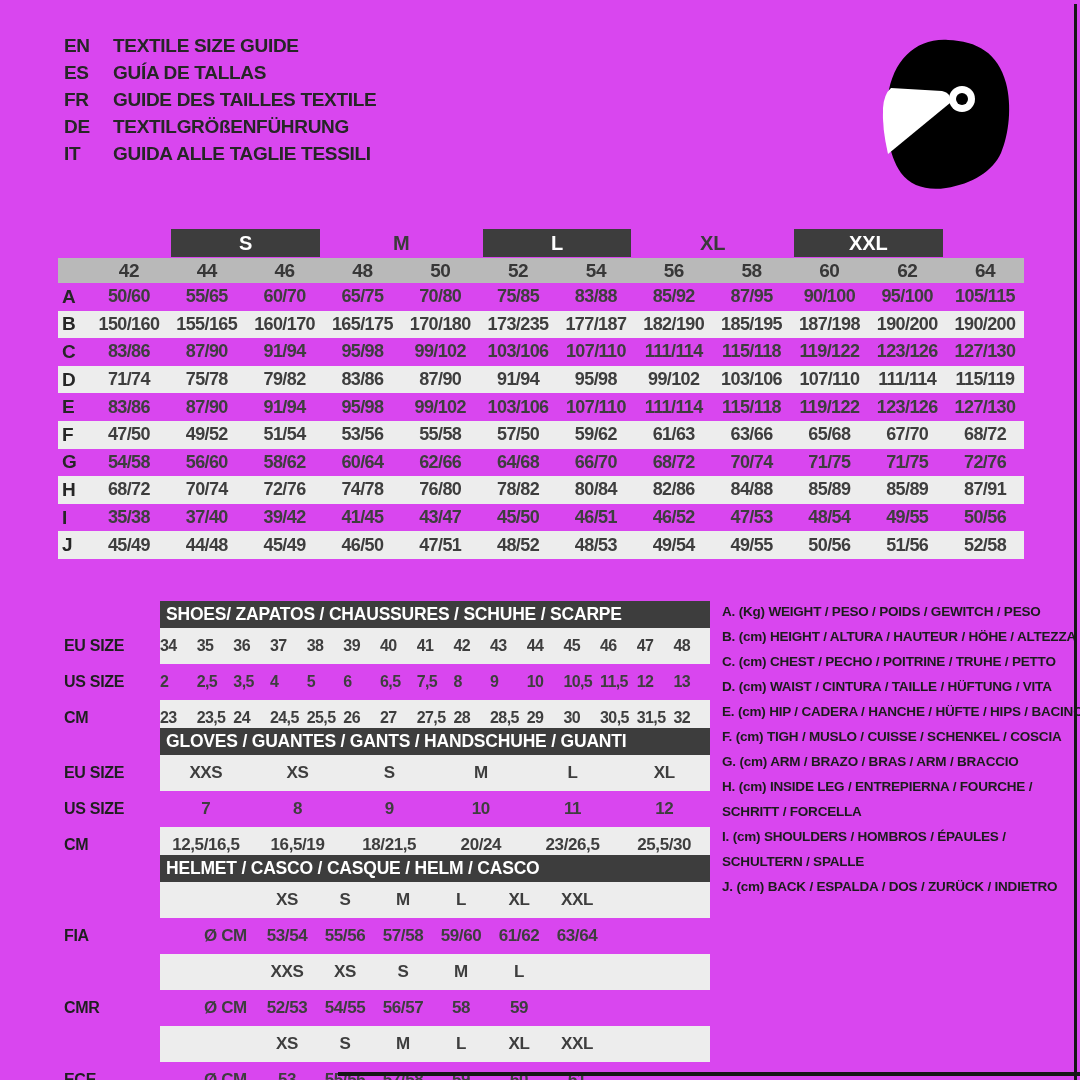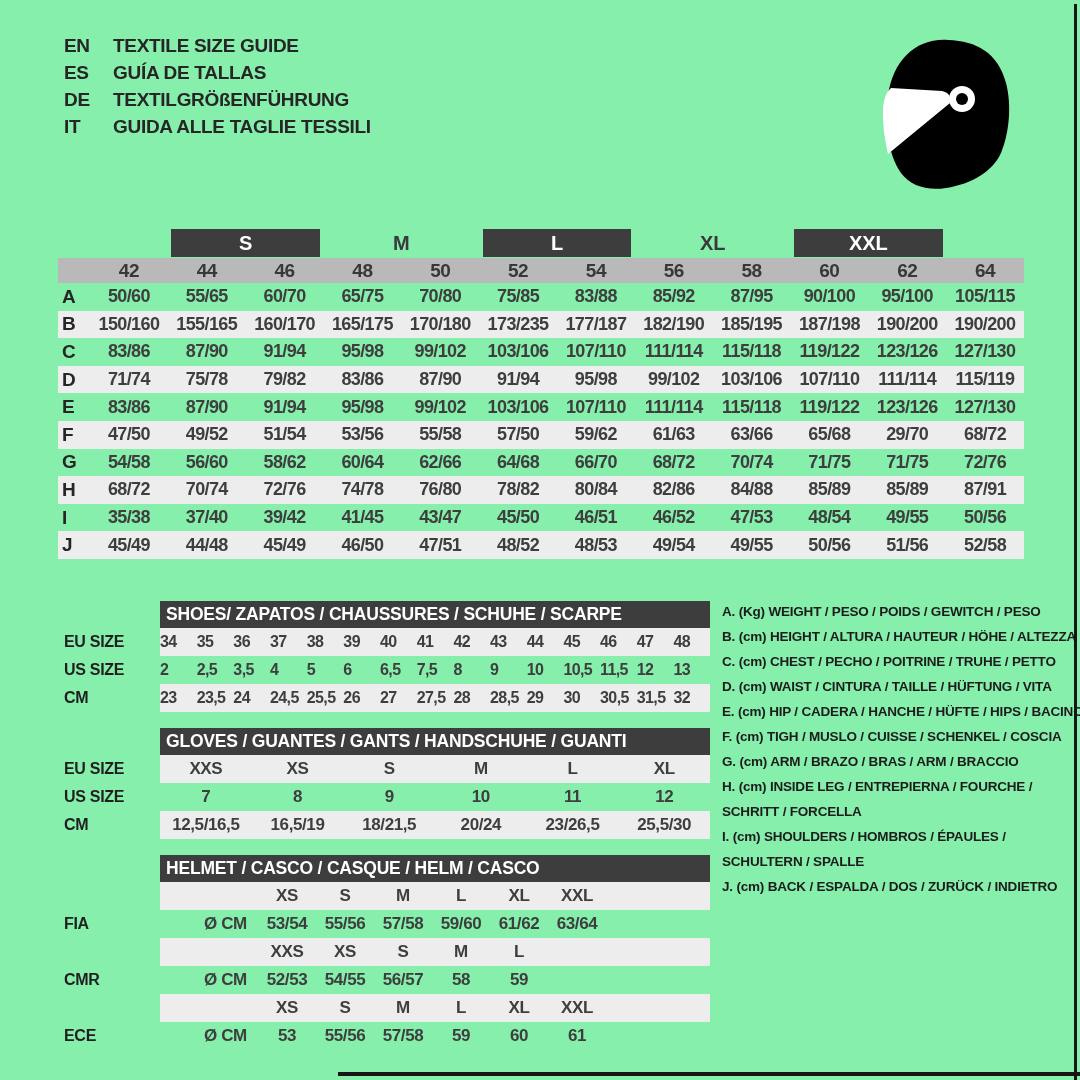--- a/index.html
+++ b/index.html
@@ -1,16 +1,16 @@
 <!DOCTYPE html>
 <html><head>
 <meta charset="utf-8">
 <style>
   html,body{margin:0;padding:0;background:#fff;}
-  #canvas{position:relative;width:1080px;height:1080px;background:#86efac;overflow:hidden;
+  #canvas{position:relative;width:1080px;height:1080px;background:#d946ef;overflow:hidden;
     font-family:"Liberation Sans","DejaVu Sans",sans-serif;font-weight:bold;color:#2e2e2e;}
 
   
   .lang-block{position:absolute;left:64px;top:32px;}
   .lang-row{display:flex;line-height:27px;font-size:19px;letter-spacing:-0.3px;color:#262626;}
   .lang-code{width:49px;flex:none;}
 
   
   .helmet-icon{position:absolute;left:880px;top:36px;width:138px;height:155px;}
 
@@ -25,21 +25,21 @@
   .t-row{display:flex;height:27.6px;align-items:center;}
   .t-row.alt{background:#ededed;}
   .mt-label{width:32px;flex:none;padding-left:4px;box-sizing:border-box;font-size:19px;color:#262626;}
   .t-cell{flex:1 1 0;text-align:center;font-size:18px;color:#3e3e3e;letter-spacing:-0.6px;}
 
   
   .section{position:absolute;left:58px;width:652px;}
   #shoes-section{top:601px;}
   #gloves-section{top:728px;}
   #helmet-section{top:855px;}
-  .sec-row{display:flex;height:28px;align-items:stretch;}
+  .sec-row{display:flex;height:36px;align-items:stretch;}
   .sec-row.header{height:27px;}
   .side-label{width:102px;flex:none;display:flex;align-items:center;font-size:16px;color:#1f1f1f;
     letter-spacing:-0.3px;padding-left:6px;box-sizing:border-box;}
   .sec-bar{flex:1;background:#3d3d3d;color:#ffffff;display:flex;align-items:center;
     padding-left:6px;font-size:17.5px;letter-spacing:-0.2px;}
   .strip{flex:1;display:flex;align-items:center;}
   .strip.gray{background:#ededed;}
   .cell-shoe{flex:1 1 0;text-align:left;font-size:16px;color:#3e3e3e;letter-spacing:-0.6px;}
   .cell-glove{flex:1 1 0;text-align:center;font-size:17px;color:#3e3e3e;letter-spacing:-0.4px;}
   .h-col0{width:62px;flex:none;font-size:17px;color:#3e3e3e;padding-left:8px;box-sizing:border-box;letter-spacing:-0.4px;margin-left:36px;}
@@ -60,20 +60,24 @@
 <div id="canvas">
 
   <div class="lang-block" id="lang-rows">
       <div class="lang-row">
         <span class="lang-code">EN</span>
         <span class="lang-title">TEXTILE SIZE GUIDE</span>
       </div>
       <div class="lang-row">
         <span class="lang-code">ES</span>
         <span class="lang-title">GUÍA DE TALLAS</span>
+      </div>
+      <div class="lang-row">
+        <span class="lang-code">FR</span>
+        <span class="lang-title">GUIDE DES TAILLES TEXTILE</span>
       </div>
       <div class="lang-row">
         <span class="lang-code">DE</span>
         <span class="lang-title">TEXTILGRÖßENFÜHRUNG</span>
       </div>
       <div class="lang-row">
         <span class="lang-code">IT</span>
         <span class="lang-title">GUIDA ALLE TAGLIE TESSILI</span>
       </div>
     </div>
@@ -202,21 +206,21 @@
           <div class="t-cell">47/50</div>
           <div class="t-cell">49/52</div>
           <div class="t-cell">51/54</div>
           <div class="t-cell">53/56</div>
           <div class="t-cell">55/58</div>
           <div class="t-cell">57/50</div>
           <div class="t-cell">59/62</div>
           <div class="t-cell">61/63</div>
           <div class="t-cell">63/66</div>
           <div class="t-cell">65/68</div>
-          <div class="t-cell">29/70</div>
+          <div class="t-cell">67/70</div>
           <div class="t-cell">68/72</div>
         </div>
         <div class="t-row">
           <div class="mt-label">G</div>
           <div class="t-cell">54/58</div>
           <div class="t-cell">56/60</div>
           <div class="t-cell">58/62</div>
           <div class="t-cell">60/64</div>
           <div class="t-cell">62/66</div>
           <div class="t-cell">64/68</div>

